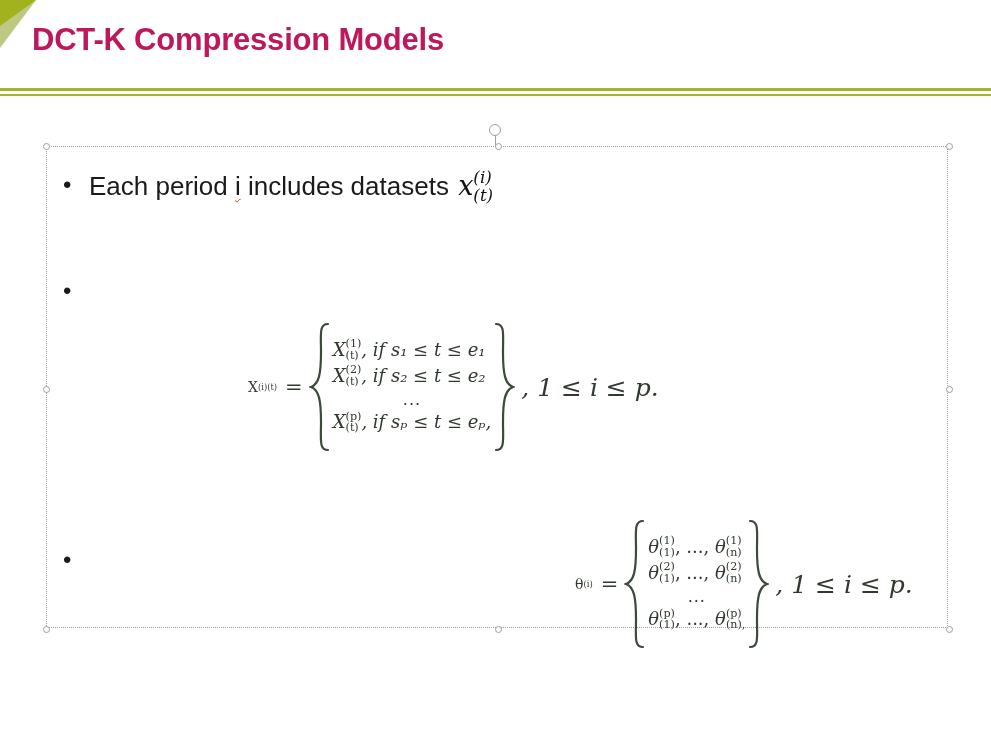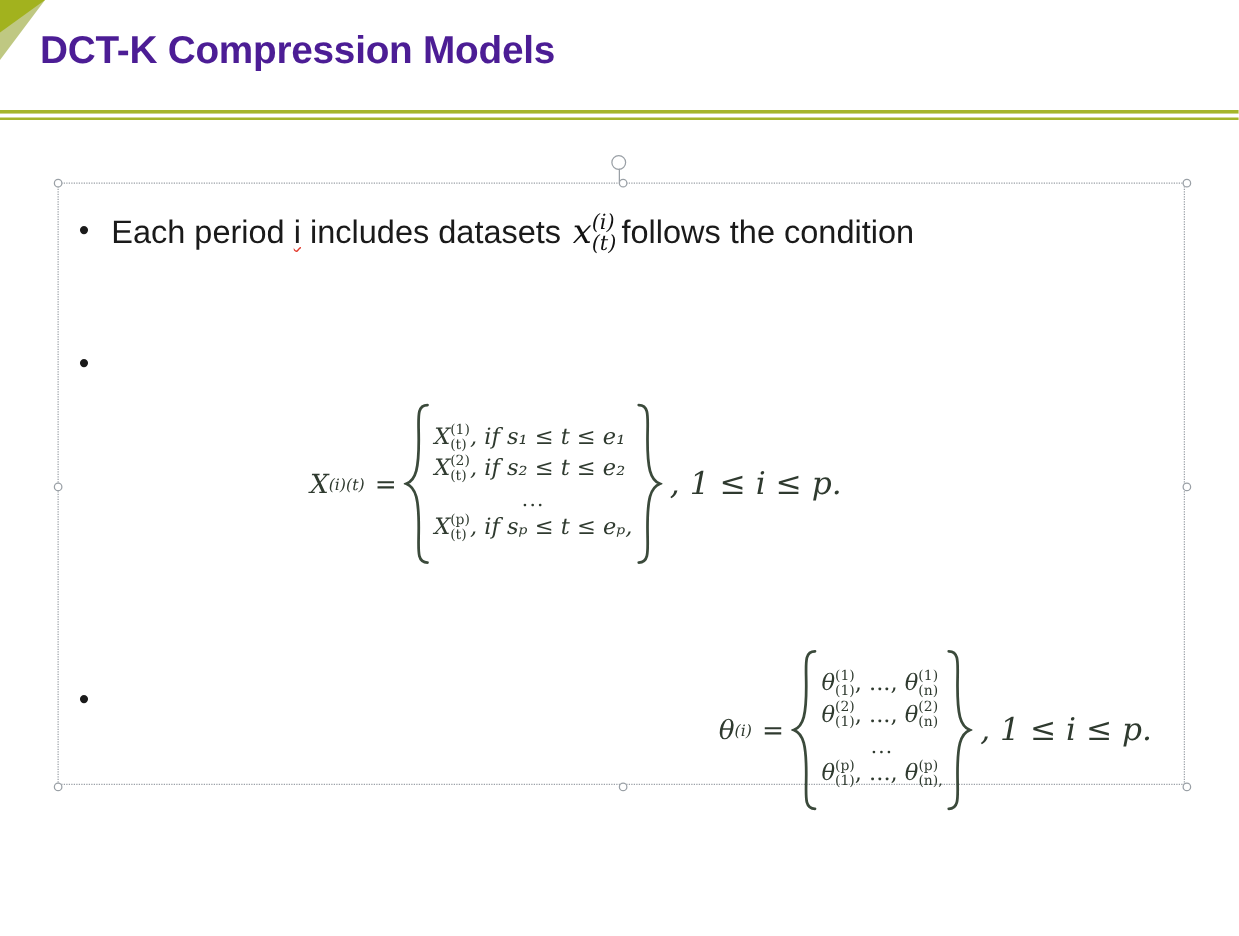--- a/index.html
+++ b/index.html
@@ -42,21 +42,21 @@
     border-bottom: 48px solid transparent;
     opacity: 0.55;
   }
 
   .slide-title {
     position: absolute;
     left: 32px;
     top: 22px;
     font-size: 31px;
     font-weight: bold;
-    color: #4c1d95;
+    color: #be185d;
     letter-spacing: -0.2px;
     white-space: nowrap;
   }
 
   .rule-group {
     position: absolute;
     left: 0;
     top: 88px;
     width: 991px;
   }
@@ -212,22 +212,21 @@
   }
   .eq-1 { left: 248px; top: 338px; }
   .eq-2 { left: 575px; top: 535px; }
 
   .eqrow {
     display: flex;
     align-items: center;
     font-size: 19px;
   }
   .lhs {
-    font-style: italic;
-    font-size: 21px;
+    font-size: 14px;
     position: relative;
     display: inline-block;
     margin-right: 8px;
     white-space: nowrap;
   }
   .lhs .supsub {
     display: inline-block;
     vertical-align: middle;
     font-size: 0.6em;
     line-height: 1.05;
@@ -312,21 +311,21 @@
   <div class="handle h-ml"></div>
   <div class="handle h-mr"></div>
   <div class="handle h-bl"></div>
   <div class="handle h-bc"></div>
   <div class="handle h-br"></div>
 </div>
 
 <div class="bullet b1">
   <span class="dot">•</span>
   <span class="txt">
-    <span>Each period </span><span class="squiggle">i</span><span> includes datasets </span><span class="mathvar">x<span class="supsub"><span class="sup">(i)</span><span class="sub">(t)</span></span></span><span>follows the condition</span>
+    <span>Each period </span><span class="squiggle">i</span><span> includes datasets </span><span class="mathvar">x<span class="supsub"><span class="sup">(i)</span><span class="sub">(t)</span></span></span>
   </span>
 </div>
 
 <div class="bullet b2">
   <span class="dot">•</span>
 </div>
 
 <div class="eq eq-1">
   <div class="eqrow">
     <span class="lhs">

